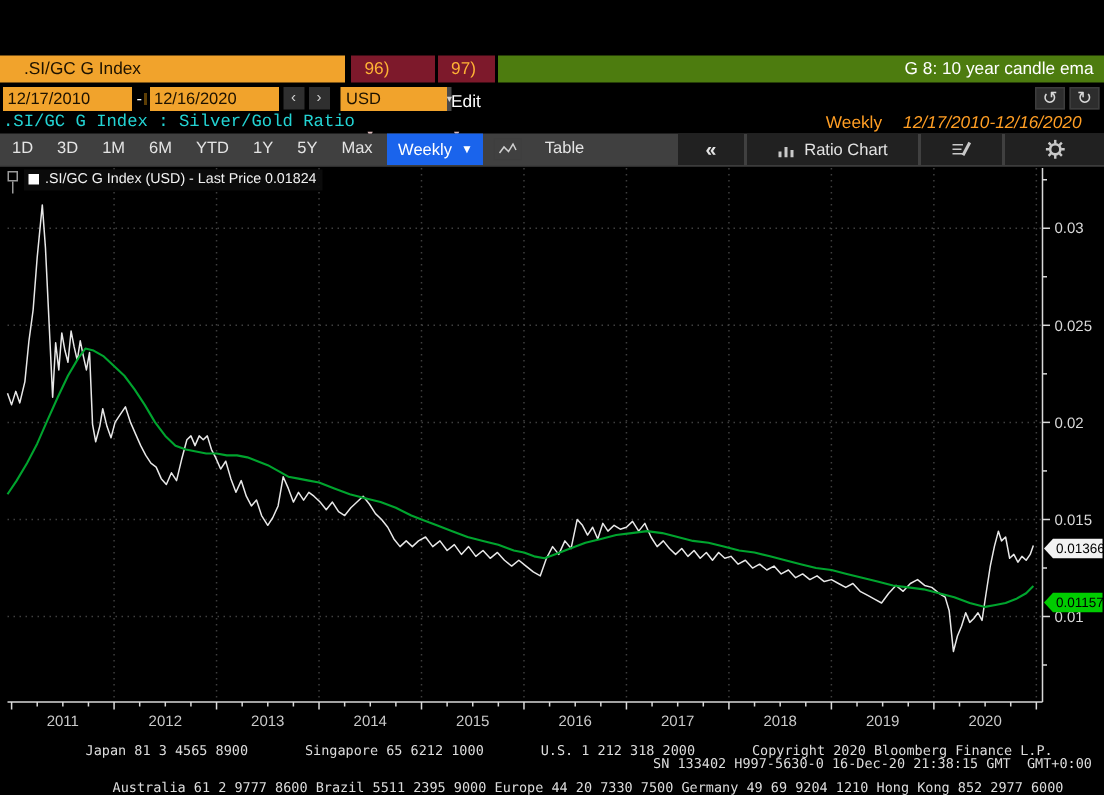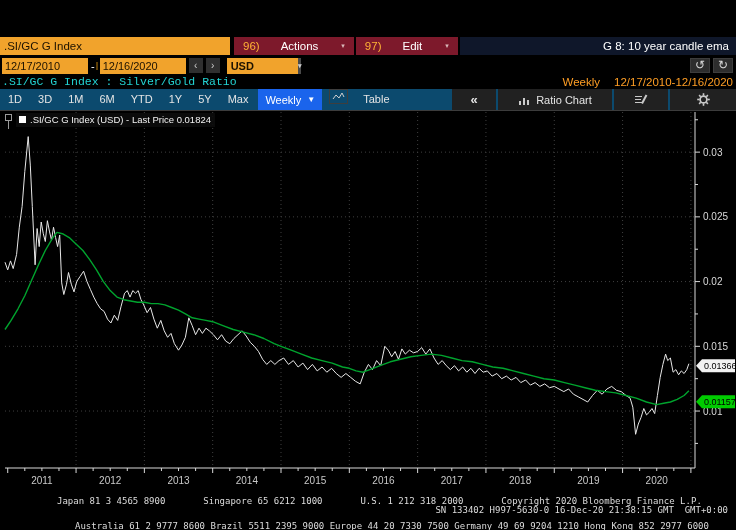--- a/index.html
+++ b/index.html
@@ -2,55 +2,55 @@
 <html><head>
 <meta charset="utf-8">
 <style>
   html,body{margin:0;padding:0;background:#000;}
   body{width:736px;height:530px;position:relative;overflow:hidden;
        font-family:"Liberation Sans",sans-serif;}
   .abs{position:absolute;}
   
   .cmd-row{top:37px;left:0;width:736px;height:18px;display:flex;align-items:stretch;}
   .sec-field{width:230px;background:#f1a32c;color:#1d1200;font-size:11.5px;
-             line-height:18px;padding-left:4px;box-sizing:border-box;}
+             line-height:18px;padding-left:16px;box-sizing:border-box;}
   .cmd-gap{width:4px;background:#000;}
   .cmd-gap2{width:2px;background:#000;}
   .red-btn{background:#7d192b;color:#fff;font-size:11.5px;line-height:18px;
-           padding:0 9px;display:flex;align-items:flex-start;gap:21px;}
+           padding:0 9px;display:flex;align-items:flex-start;gap:4px;flex-direction:column;}
   .fkey{color:#ffb335;}
   .dd-arrow{font-size:7px;color:#d9b8b8;margin-left:2px;}
-  .fn-title{flex:1;background:#0f172a;color:#fff;font-size:11.5px;line-height:18px;
+  .fn-title{flex:1;background:#4d7c0f;color:#fff;font-size:11.5px;line-height:18px;
             text-align:right;padding-right:7px;}
   
   .date-row{top:57px;left:0;width:736px;height:17px;display:flex;align-items:center;}
   .amber-field{background:#f1a32c;color:#1d1200;font-size:11px;height:16px;
                display:flex;align-items:center;box-sizing:border-box;gap:36px;}
   .date-field{width:86px;padding:0 2px 0 3px;justify-content:space-between;margin-left:2px;}
   .cal-icon{width:8px;height:8px;border:1px solid #5d3e05;box-sizing:border-box;
             background:linear-gradient(#5d3e05 2px,#d28f1d 2px);}
   .dash{color:#fff;font-size:11px;margin:0 3px;}
   .nav-btn{width:14px;height:15px;background:#2f2f2f;color:#cfcfcf;font-size:10px;
            display:flex;align-items:center;justify-content:center;margin-left:3px;}
-  .ccy-field{width:72px;padding-left:4px;margin-left:7px;font-weight:bold;}
+  .ccy-field{width:72px;padding-left:4px;margin-left:7px;}
   .ccy-arrow{width:12px;height:16px;background:#4a4a4a;color:#cfcfcf;font-size:7px;
              display:flex;align-items:center;justify-content:center;margin-left:8px;}
   .spacer{flex:1;}
   .hist-btn{width:20px;height:15px;background:#2d2d2d;border:1px solid #3d3d3d;
             color:#d8d8d8;font-size:12px;line-height:13px;text-align:center;
             margin-right:3px;box-sizing:border-box;}
   
   .title-row{top:75px;left:0;width:736px;height:13px;display:flex;align-items:center;
              font-size:11.5px;}
   .chart-title{color:#23d3d3;padding-left:2px;font-family:Liberation Mono, monospace;}
   .period-lbl{margin-left:auto;color:#ff9e24;}
-  .range-lbl{color:#ff9e24;margin:0 3px 0 14px;}
-  
-  .tabbar{top:89px;left:0;width:736px;height:21px;background:#0c4a6e;
-          border-bottom:1px solid #3c3c3c;display:flex;
+  .range-lbl{color:#ff9e24;margin:0 15px 0 14px;font-style:italic;}
+  
+  .tabbar{top:89px;left:0;width:736px;height:21px;background:#404040;
+          border-bottom:1px solid #3c3c3c;display:flex;align-items:center;
           font-size:11px;color:#e4e4e4;box-sizing:content-box;}
   .tab{padding:0 8px;line-height:21px;}
   .weekly-btn{background:#1a64ec;color:#fff;padding:0 7px;height:21px;
               display:flex;align-items:center;gap:6px;margin-left:2px;}
   .weekly-btn .dd{font-size:8px;}
   .ctype-icon{margin:0 7px;border:1px solid #3e3e3e;width:17px;height:13px;
               display:flex;align-items:center;justify-content:center;}
   .seg{background:#212121;height:21px;margin-left:2px;display:flex;
        align-items:center;justify-content:center;gap:6px;}
   .seg-collapse{width:44px;font-size:13px;font-weight:bold;}

